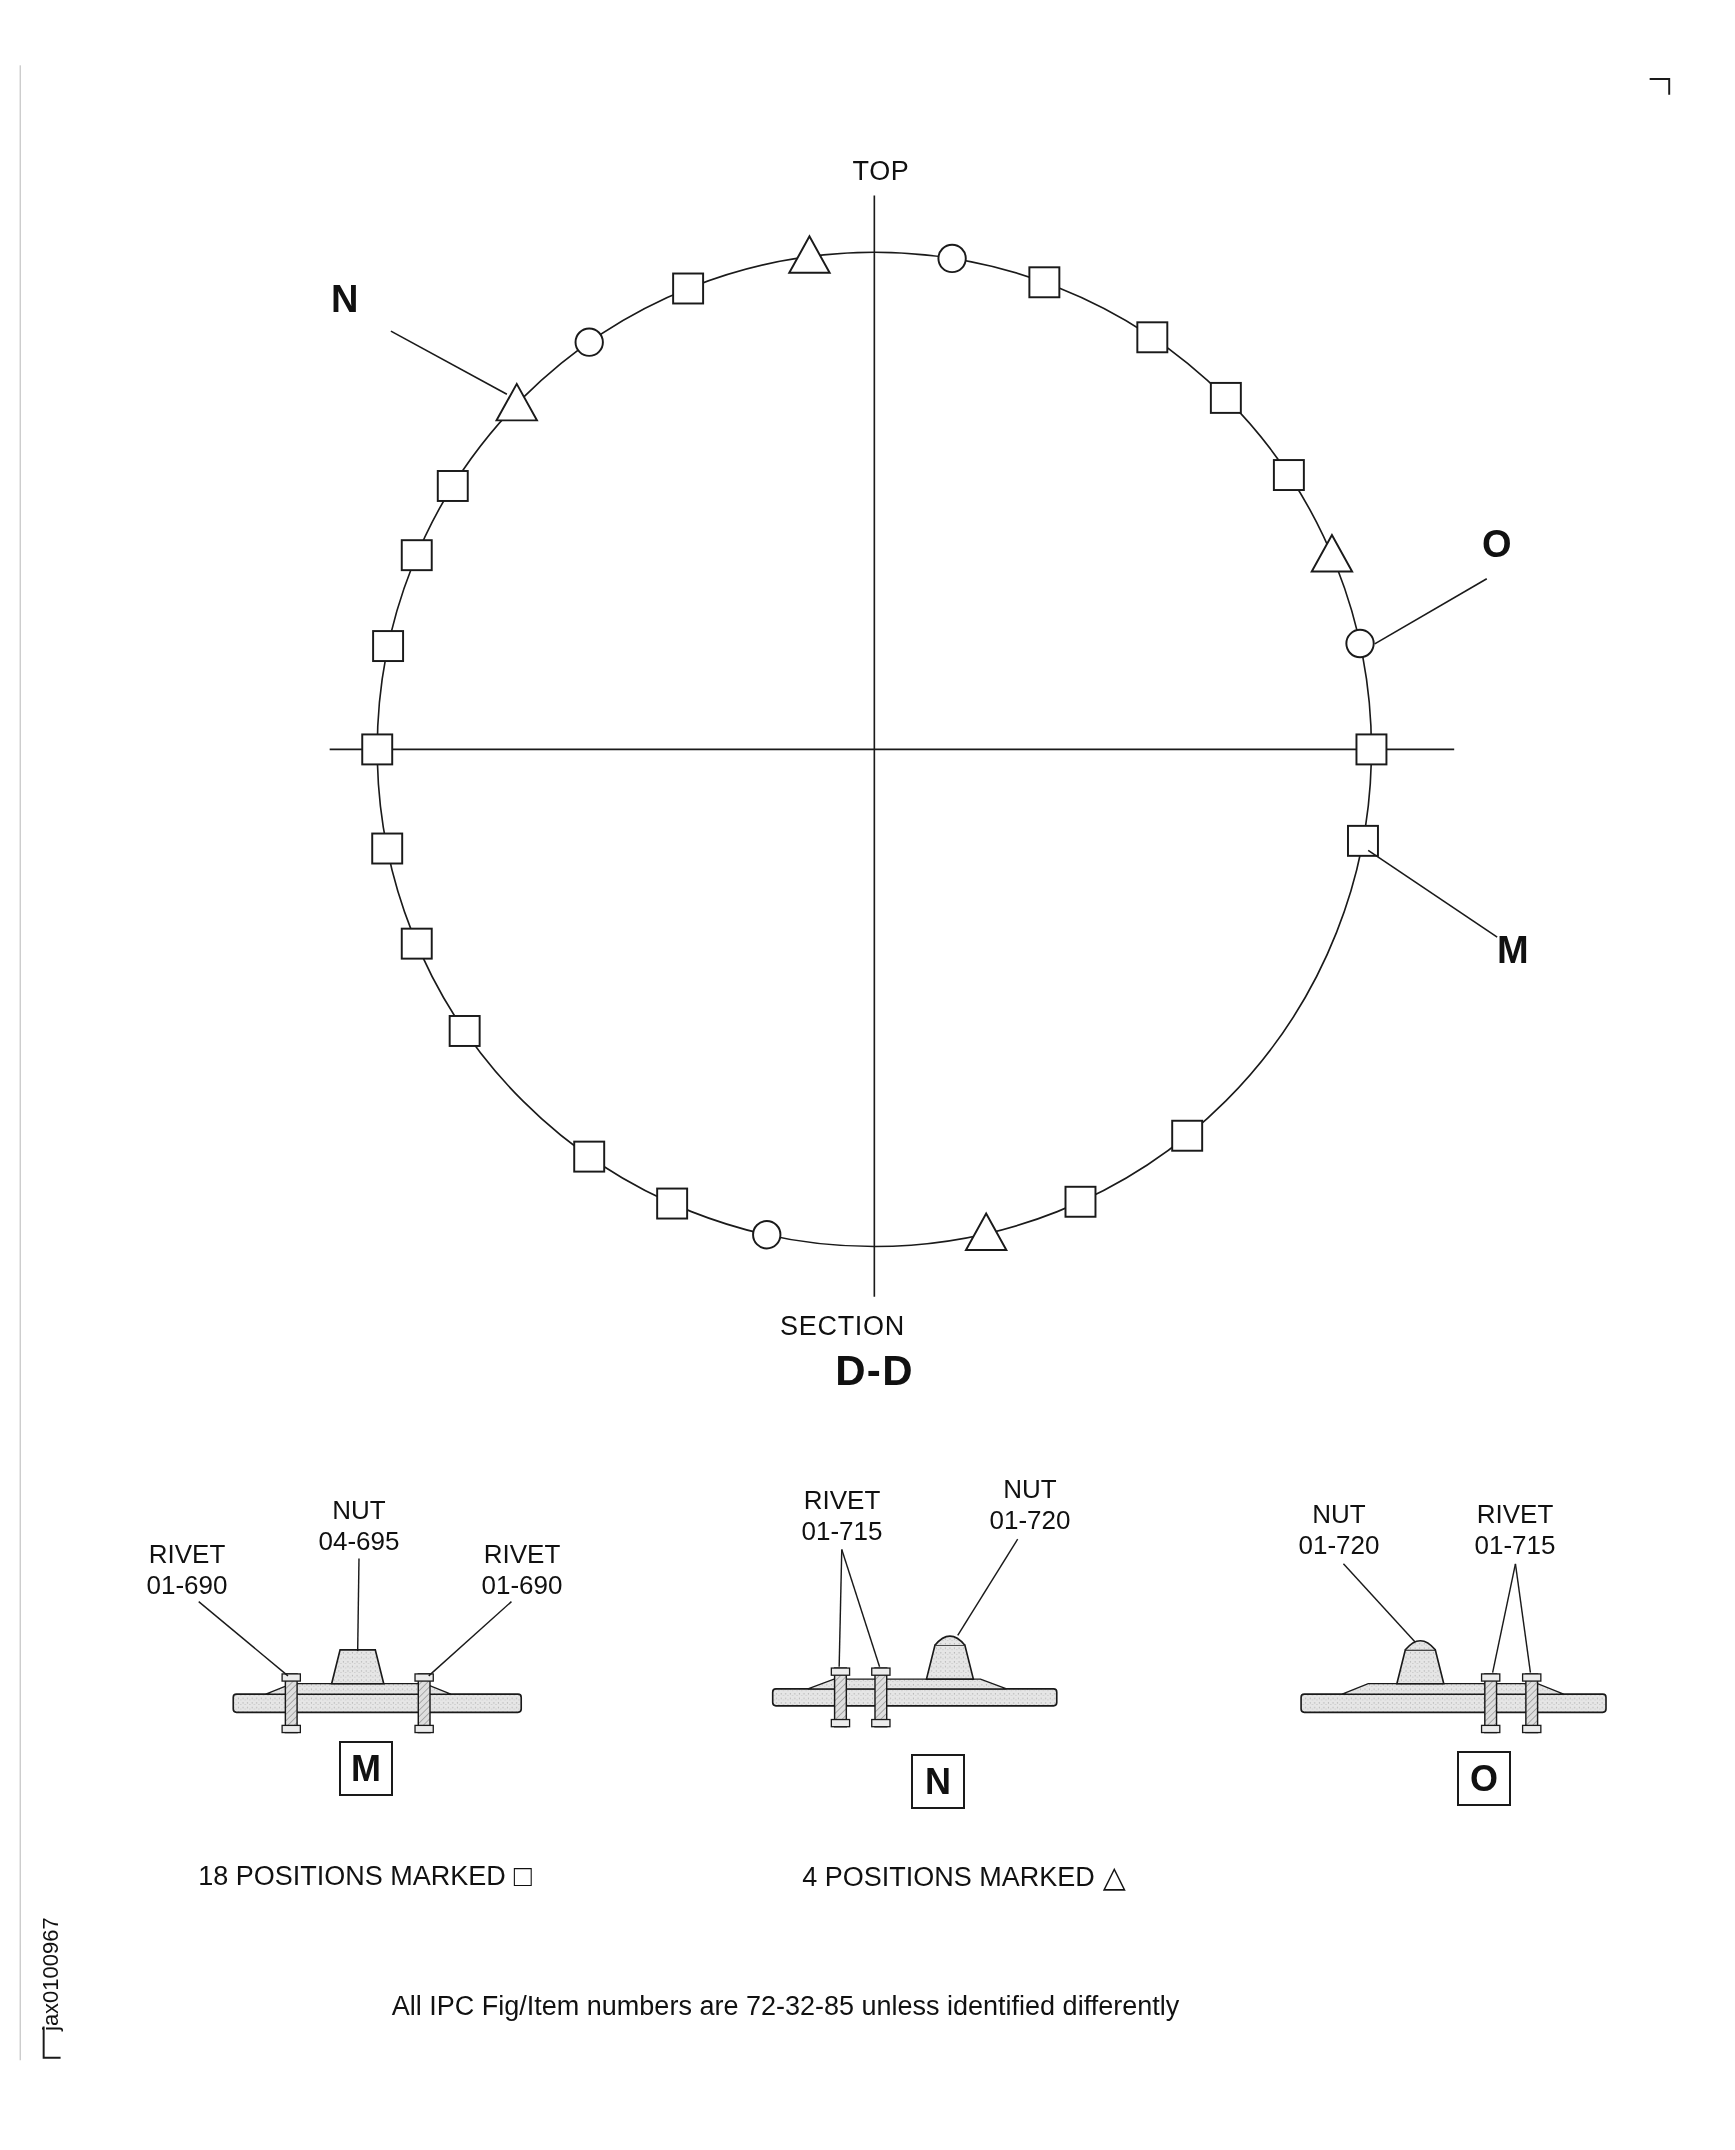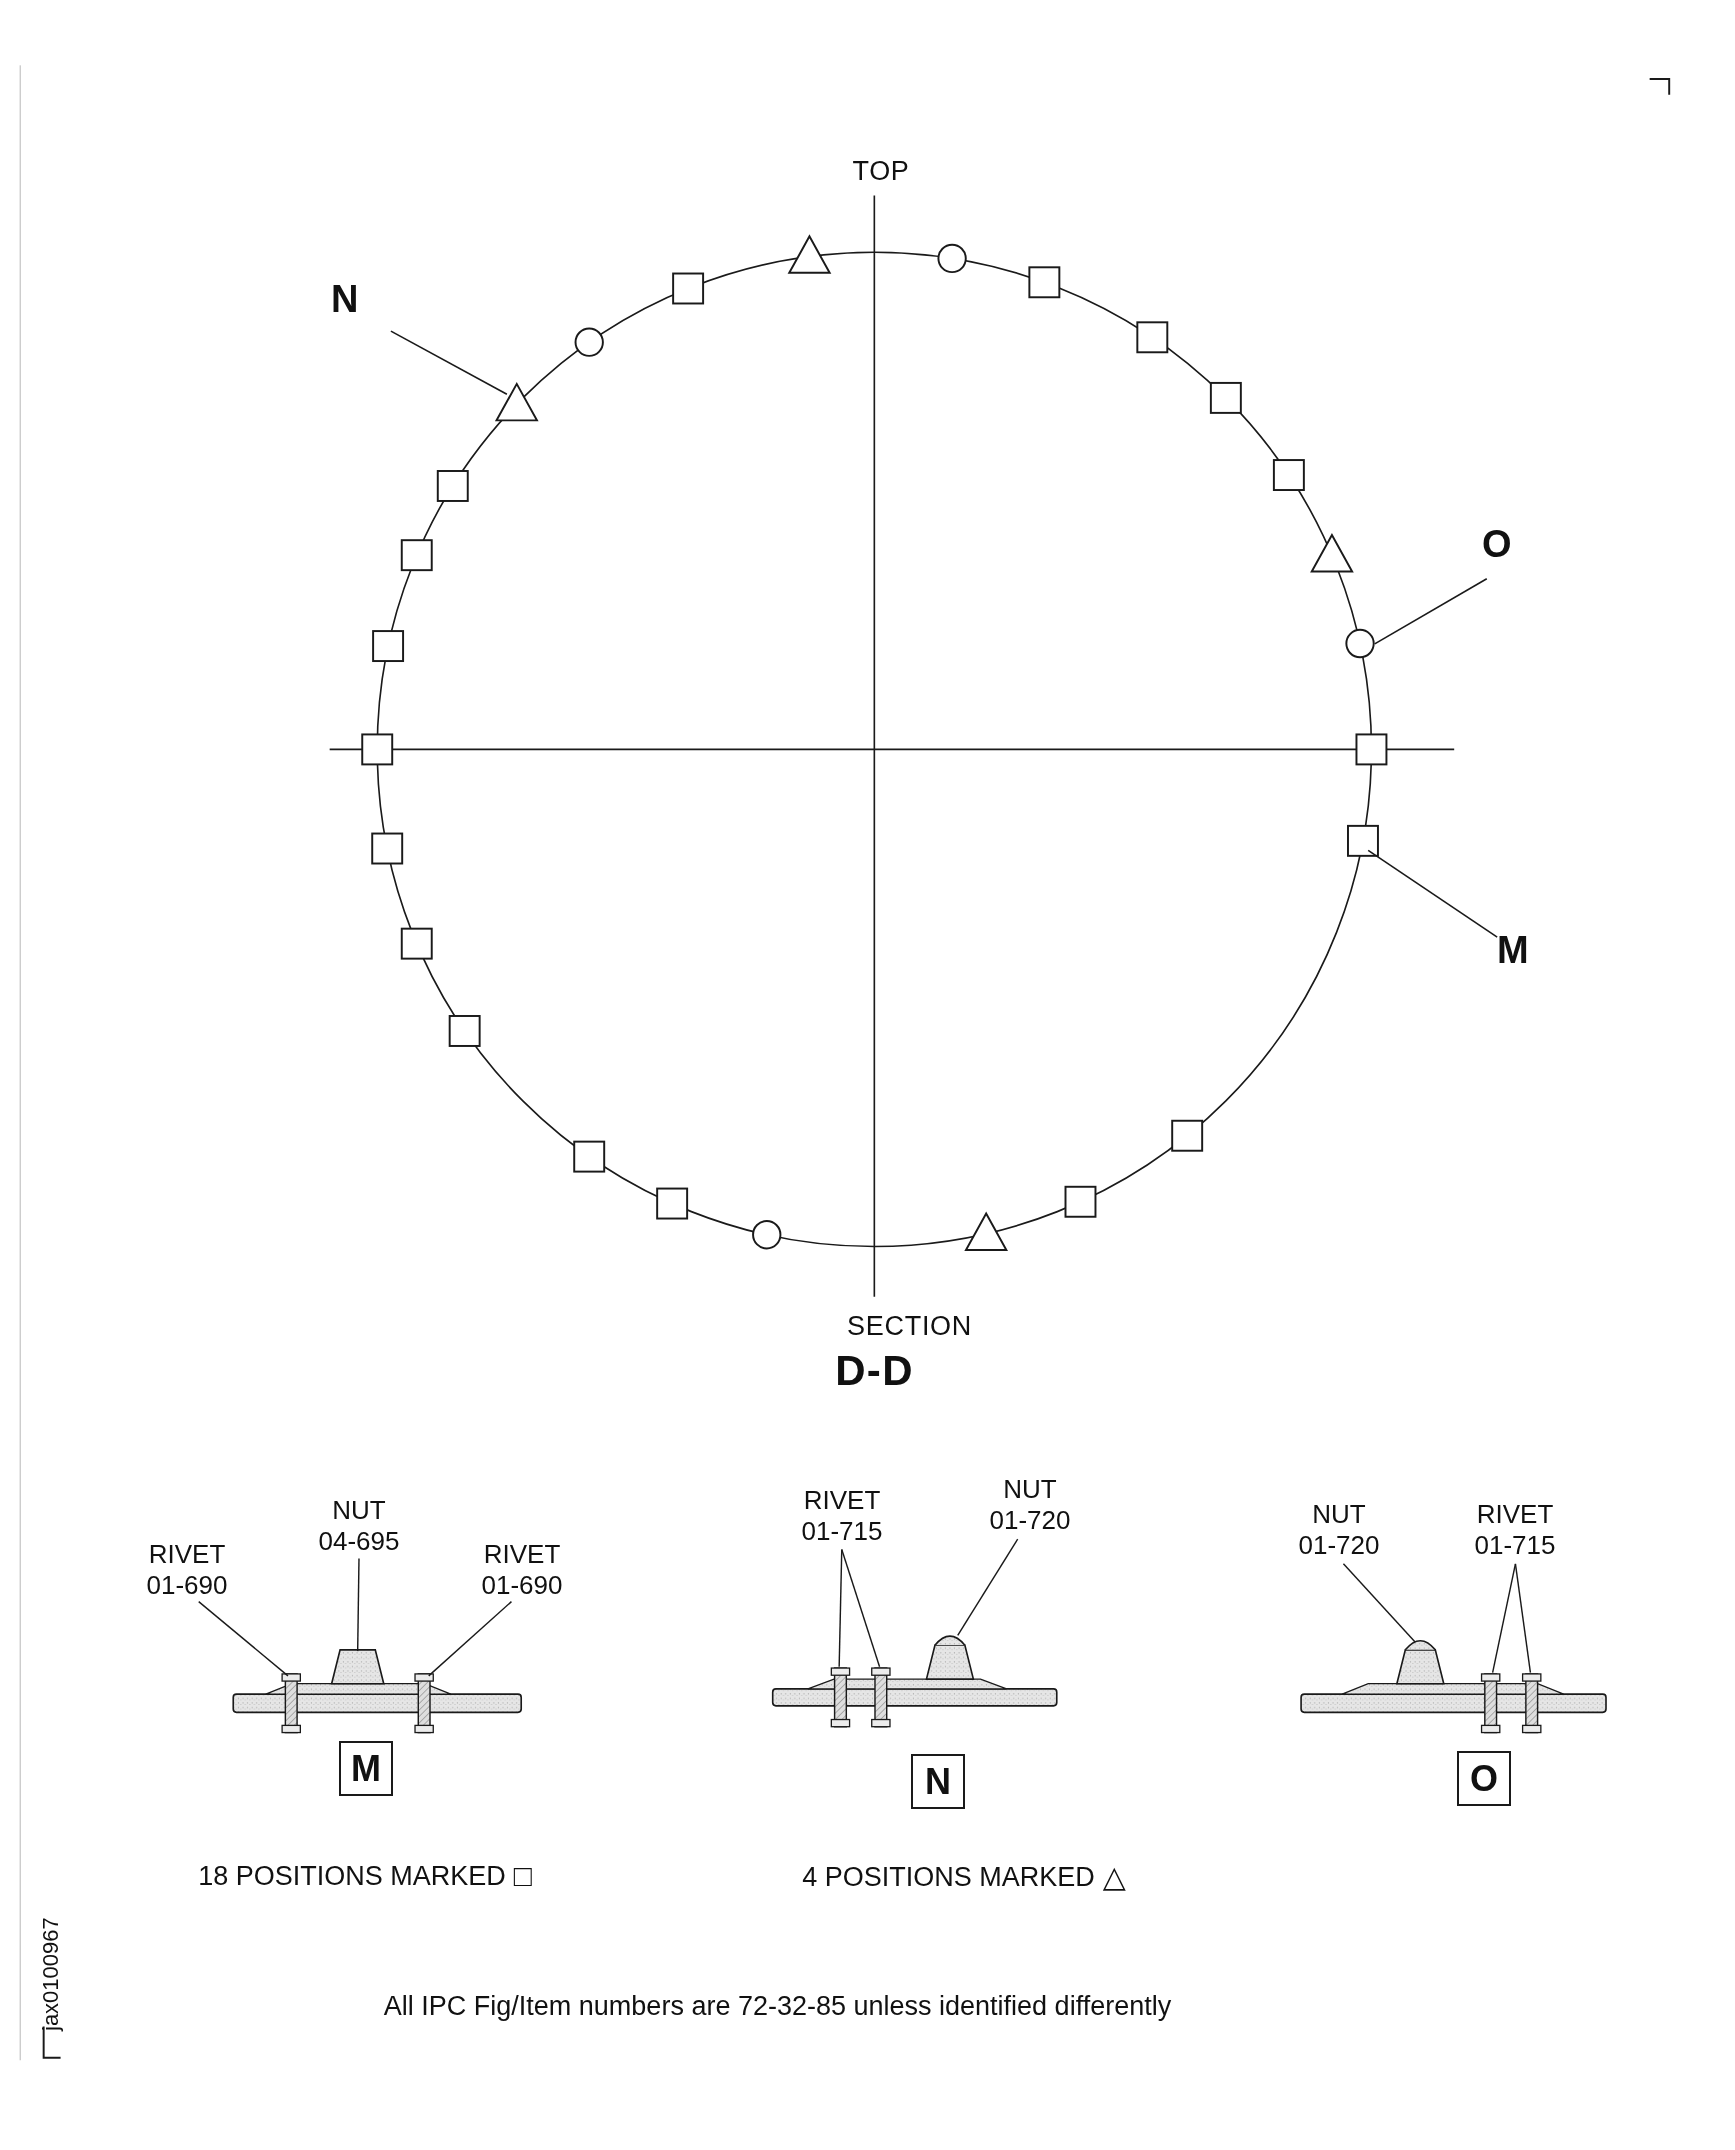--- a/index.html
+++ b/index.html
@@ -16,21 +16,21 @@
   .section-label{font-size:27px;letter-spacing:0.7px;}
   .section-name{font-size:42px;font-weight:bold;letter-spacing:1.3px;}
   .part-label{font-size:26px;line-height:1.18;text-align:center;}
   .boxed{
     position:absolute;width:50px;height:51px;border:2.6px solid #1a1a1a;
     display:flex;align-items:center;justify-content:center;
     font-size:36px;font-weight:bold;background:#fff;
   }
   .legend{font-size:27px;text-align:center;white-space:nowrap;}
   .legend .sym{font-size:30px;margin-left:7.8px;position:relative;top:1.3px;}
-  .footnote{font-size:27px;text-align:center;width:1555px;left:0;}
+  .footnote{font-size:27px;text-align:center;width:1555px;left:8px;}
   .doc-code{
     position:absolute;left:38px;top:2031px;font-size:22px;white-space:nowrap;
     transform:rotate(-90deg);transform-origin:0 0;
   }
 </style>
 </head>
 <body>
 
 <div class="page">
 
@@ -120,21 +120,21 @@
       <path d="M 2532 121 H 2562 V 145" fill="none" stroke="#1a1a1a" stroke-width="3"></path>
       <path d="M 67 3110 V 3158 H 93" fill="none" stroke="#1a1a1a" stroke-width="3"></path>
     </svg>
 
   <div class="lbl top-label center" style="left:829px;top:156px;width:104px;">TOP</div>
 
   <div class="callout" style="left:331px;top:278px;">N</div>
   <div class="callout" style="left:1482px;top:523px;">O</div>
   <div class="callout" style="left:1497px;top:929px;">M</div>
 
-  <div class="lbl section-label center" style="left:777px;top:1311px;width:195px;text-align:right;">SECTION</div>
+  <div class="lbl section-label center" style="left:745px;top:1311px;width:195px;">SECTION</div>
   <div class="lbl section-name center" style="left:777px;top:1347px;width:195px;">D-D</div>
 
   <div class="lbl part-label" style="left:122px;top:1539px;width:130px;">
     <div>RIVET</div>
     <div>01-690</div>
   </div>
   <div class="lbl part-label" style="left:294px;top:1495px;width:130px;">
     <div>NUT</div>
     <div>04-695</div>
   </div>

